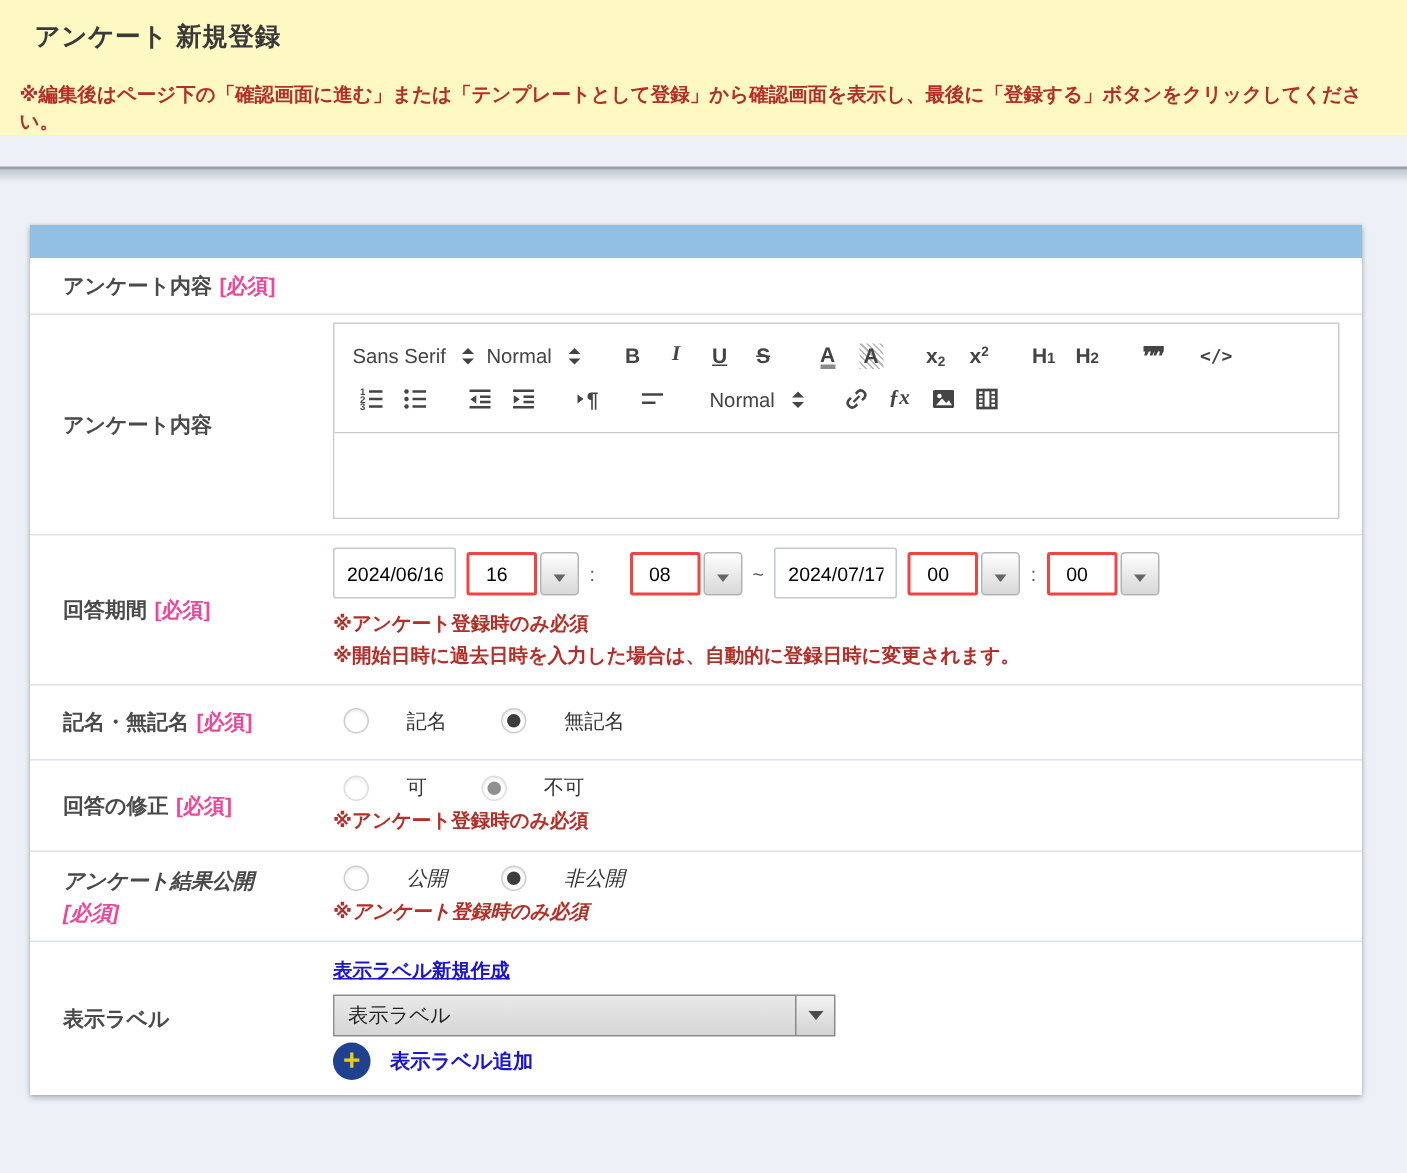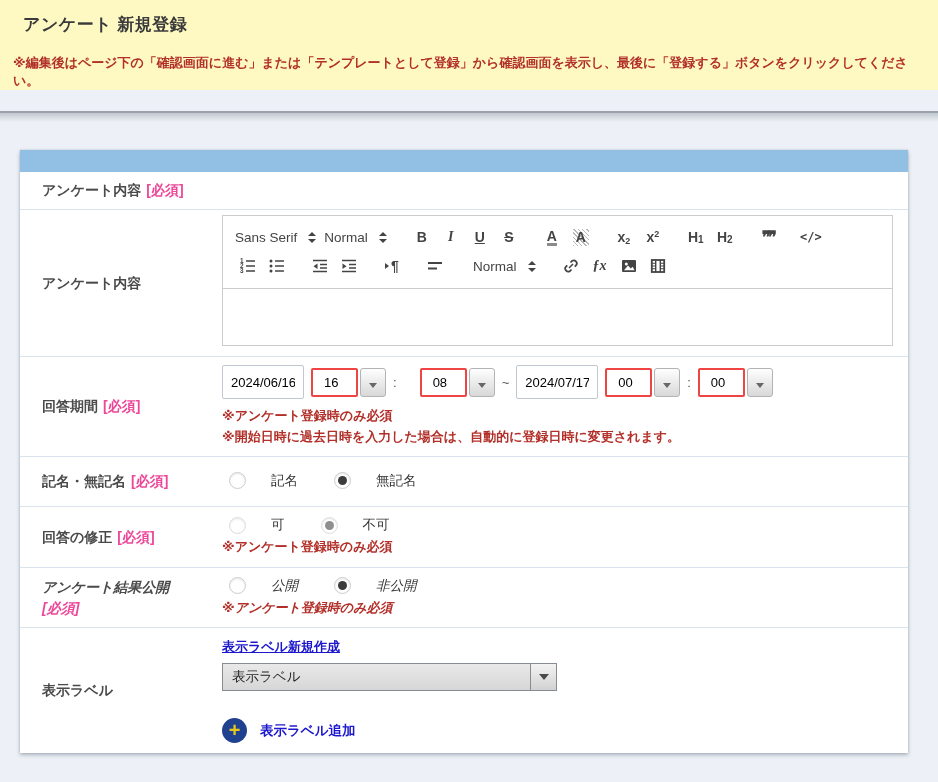--- a/index.html
+++ b/index.html
@@ -83,21 +83,21 @@
 
   
   .create-link { display:inline-block; color:#1b16cc; font-weight:bold; font-size:13px; text-decoration:underline;
                  margin:5px 0 7px; cursor:pointer; }
   .sel { width:335px; height:28px; border:1px solid #878c93; background:linear-gradient(#e9e9e9,#d6d6d6);
          display:flex; align-items:center; cursor:pointer; }
   .sel-text { flex:1; padding-left:9px; font-size:13.5px; color:#222; }
   .sel-btn { width:26px; height:26px; border-left:1px solid #878c93; display:flex; align-items:center; justify-content:center;
              background:linear-gradient(#f3f3f3,#d2d2d2); }
   .sel-btn .tri { width:0; height:0; border-left:5px solid transparent; border-right:5px solid transparent; border-top:6px solid #4a4a4a; }
-  .plus-row { display:flex; align-items:center; margin-top:27px; }
+  .plus-row { display:flex; align-items:center; margin-top:4px; }
   .plus-btn { width:25px; height:25px; border-radius:50%; background:#20418f; display:flex; align-items:center;
               justify-content:center; cursor:pointer; }
   .plus-glyph { color:#e9c81c; font-size:20px; font-weight:bold; line-height:1; margin-top:-2px; }
   .plus-glyph::before { content:"+"; }
   .add-link { color:#1b16cc; font-weight:bold; font-size:13.5px; margin-left:13px; cursor:pointer; }
 </style>
 </head>
 <body>
 
 <div class="page-header">

